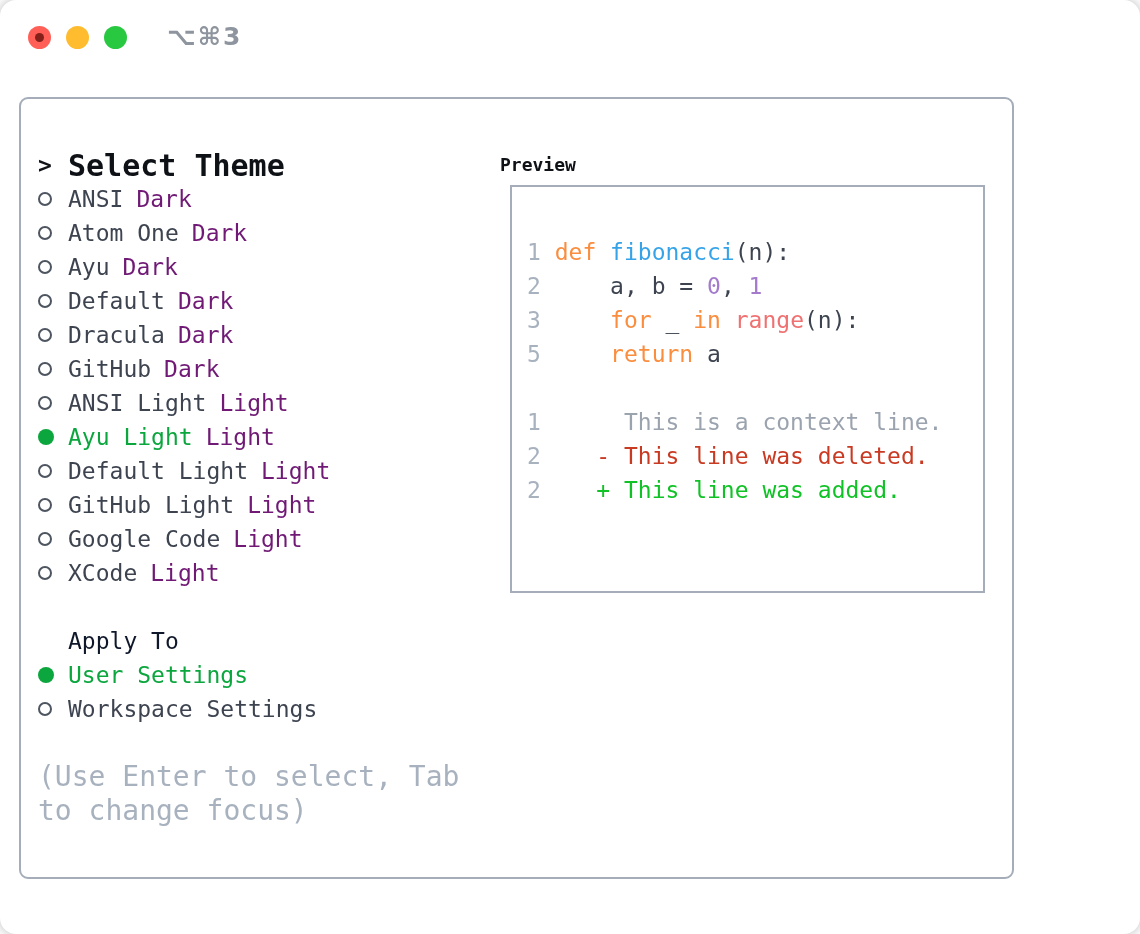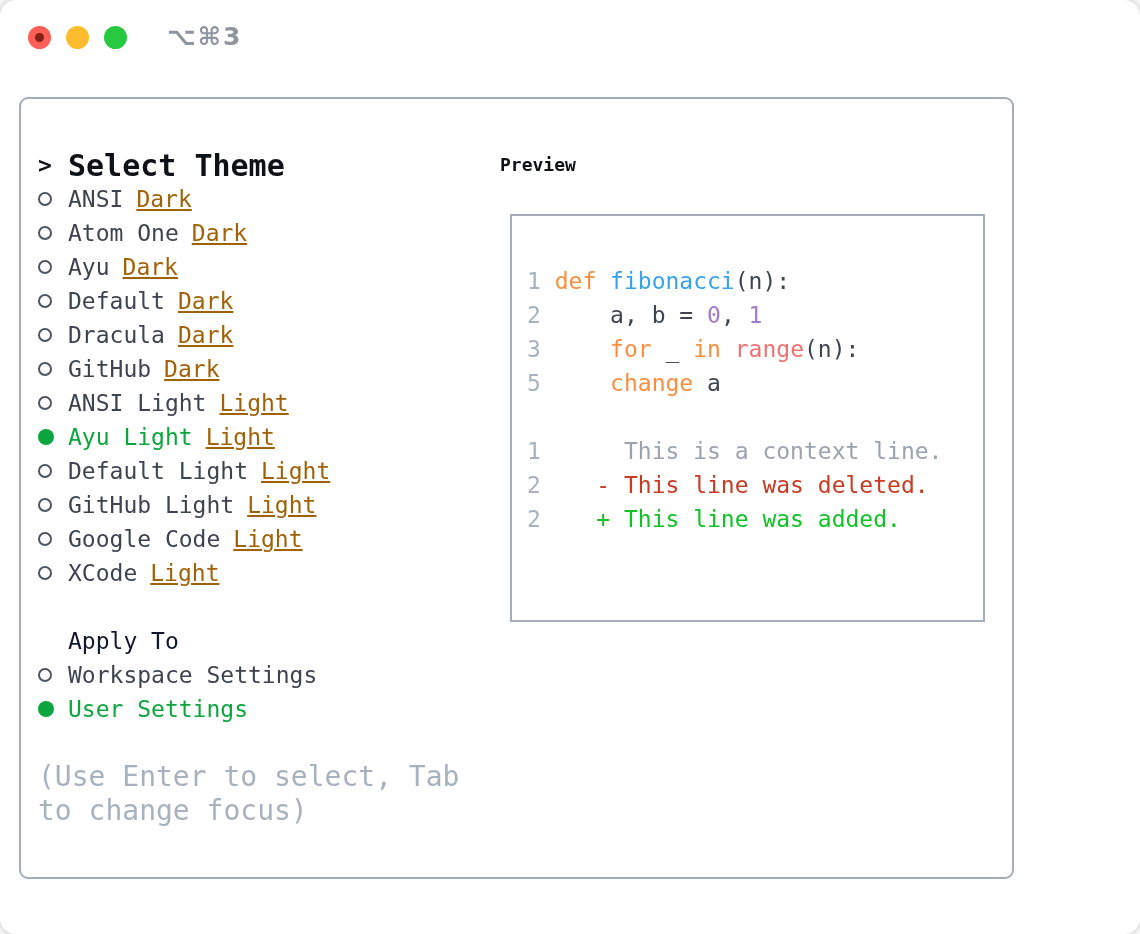--- a/index.html
+++ b/index.html
@@ -39,33 +39,33 @@
   .row { display:flex; align-items:center; height:34px; font-size:23px; color:#3D4450; }
   .slot { width:30px; flex:0 0 30px; display:flex; align-items:center; }
   .prompt { font-weight:bold; color:#111318; }
   .marker {
     width:14px; height:14px; border-radius:50%;
     border:2px solid #4D5560; background:transparent;
   }
   .marker.sel { width:16px; height:16px; border:none; background:#0CA63E; }
   .tname { white-space:pre; }
   .tname.sel { color:#0CA63E; }
-  .ttag { color:#a16207; margin-left:13px; white-space:pre;text-decoration:underline; }
+  .ttag { color:#701a75; margin-left:13px; white-space:pre; }
   .list-title { font-weight:bold; color:#0E1116; font-size:30px; }
   .section-title { color:#0f172a; font-size:23px; margin-left:30px; }
   .spacer { height:34px; }
   .hint {
     width:430px; margin-top:34px; font-size:28px; line-height:34px; color:#A8B2BF;
   }
 
   
   .preview-col { position:absolute; left:479px; top:49px; width:500px; }
   .preview-title { font-weight:bold; color:#0E1116; font-size:18px; height:34px; line-height:34px; }
   .preview-box {
-    margin-left:10px; margin-top:32px; width:475px; height:408px;
+    margin-left:10px; margin-top:3px; width:475px; height:408px;
     border:2px solid #A4ADB9; background:#ffffff;
     padding:48px 8px 0 15px; overflow:hidden;
   }
   .code-line { height:34px; line-height:34px; font-size:23px; white-space:pre; }
   .code-line span { white-space:pre; }
   .c-gutter  { color:#A8B2BF; }
   .c-fg      { color:#3D4450; }
   .c-kw      { color:#FA8D3E; }
   .c-fn      { color:#36A3E8; }
   .c-num     { color:#A37ACC; }
@@ -183,42 +183,42 @@
 
       <div class="spacer"></div>
 
       <div class="row">
         <span class="section-title">Apply To</span>
       </div>
 
       <div id="apply-options">
           <div class="row">
             <span class="slot">
+              <span class="marker sel"></span>
+            </span>
+            <span class="tname sel">User Settings</span>
+          </div>
+          <div class="row">
+            <span class="slot">
               <span class="marker"></span>
             </span>
             <span class="tname">Workspace Settings</span>
-          </div>
-          <div class="row">
-            <span class="slot">
-              <span class="marker sel"></span>
-            </span>
-            <span class="tname sel">User Settings</span>
           </div>
         </div>
 
       <div class="hint">(Use Enter to select, Tab to change focus)</div>
     </div>
 
     <div class="preview-col">
       <div class="preview-title">Preview</div>
       <div class="preview-box" id="code-lines">
           <div class="code-line"><span class="c-gutter">1 </span><span class="c-kw">def </span><span class="c-fn">fibonacci</span><span class="c-fg">(n):</span></div>
           <div class="code-line"><span class="c-gutter">2 </span><span class="c-fg">    a, b = </span><span class="c-num">0</span><span class="c-fg">, </span><span class="c-num">1</span></div>
           <div class="code-line"><span class="c-gutter">3 </span><span class="c-fg">    </span><span class="c-kw">for</span><span class="c-fg"> _ </span><span class="c-kw">in</span><span class="c-fg"> </span><span class="c-builtin">range</span><span class="c-fg">(n):</span></div>
-          <div class="code-line"><span class="c-gutter">5 </span><span class="c-fg">    </span><span class="c-kw">change</span><span class="c-fg"> a</span></div>
+          <div class="code-line"><span class="c-gutter">5 </span><span class="c-fg">    </span><span class="c-kw">return</span><span class="c-fg"> a</span></div>
           <div class="code-line">&nbsp;</div>
           <div class="code-line"><span class="c-gutter">1 </span><span class="c-muted">     This is a context line.</span></div>
           <div class="code-line"><span class="c-gutter">2 </span><span class="c-del">   - This line was deleted.</span></div>
           <div class="code-line"><span class="c-gutter">2 </span><span class="c-add">   + This line was added.</span></div>
         </div>
     </div>
 
   </div>
 </div>
 

